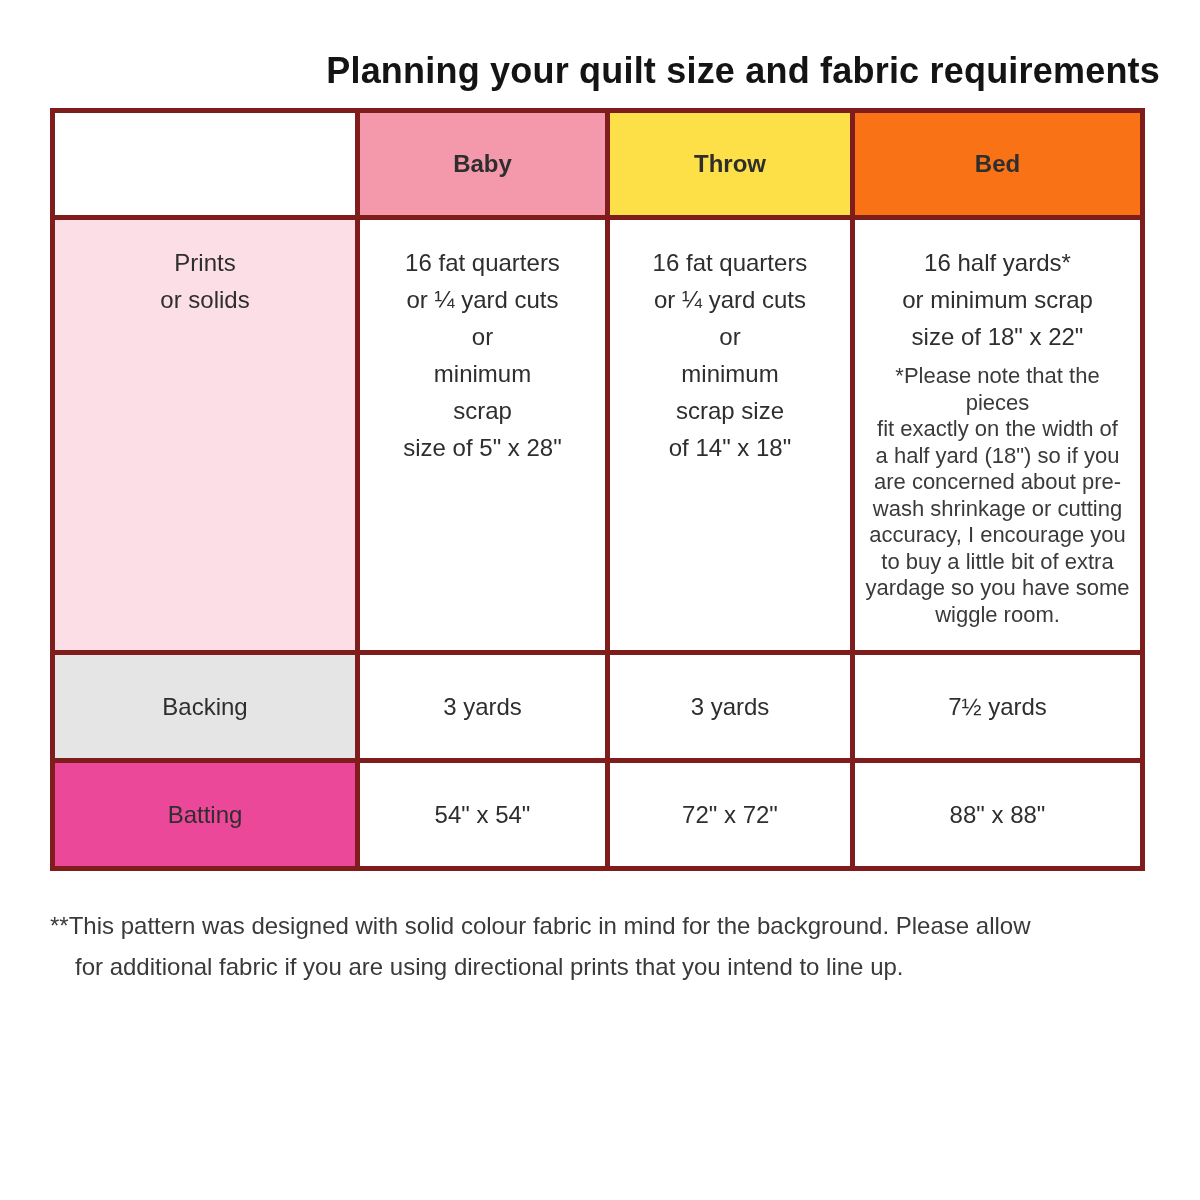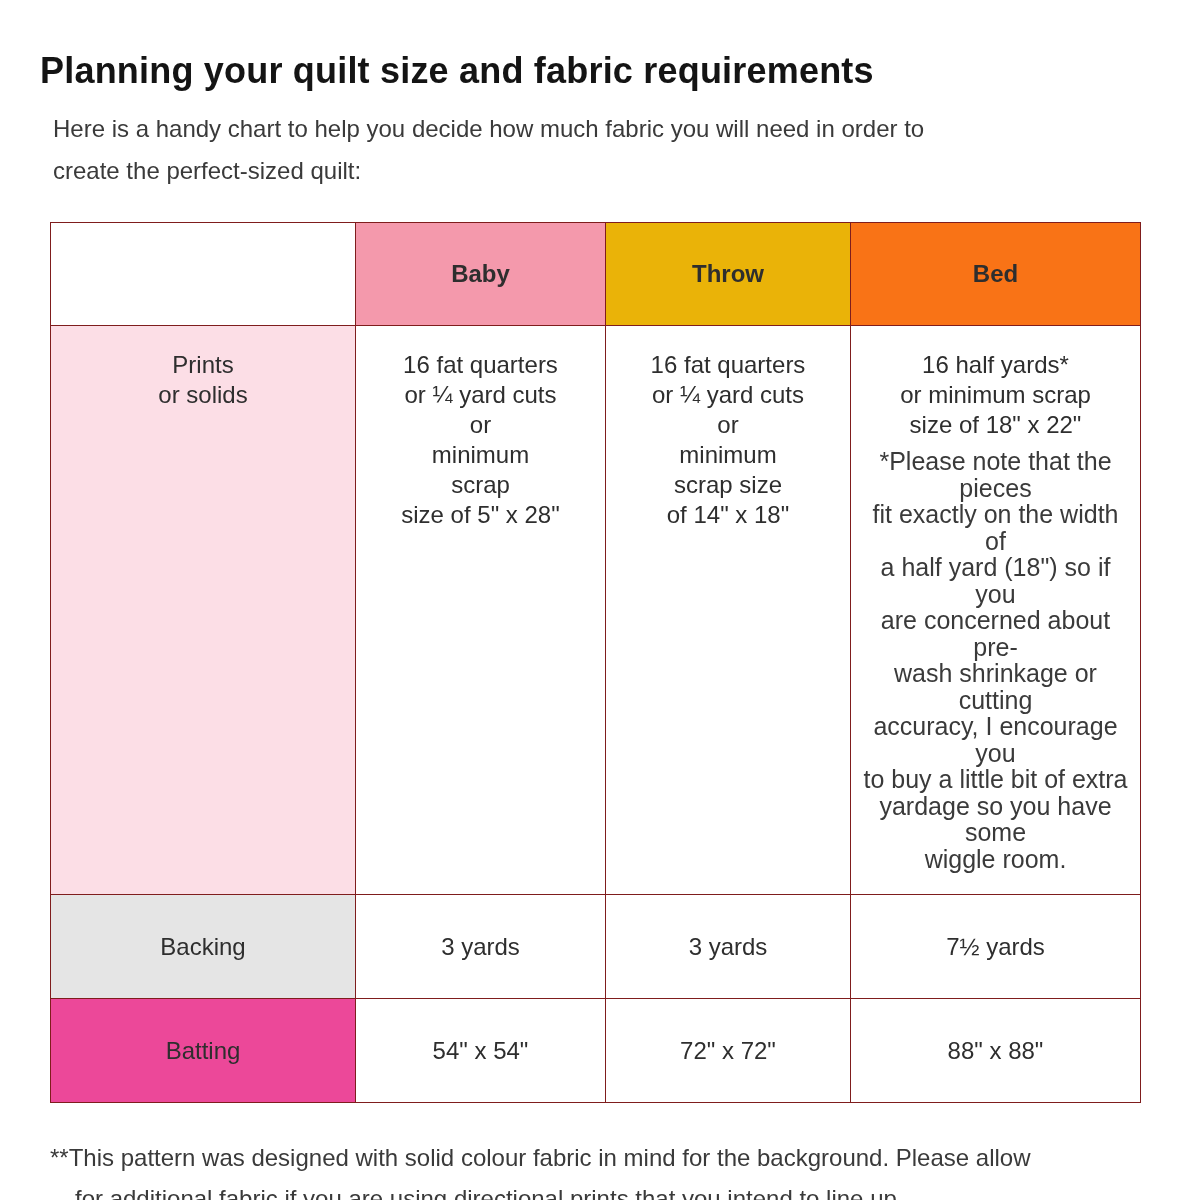--- a/index.html
+++ b/index.html
@@ -13,97 +13,95 @@
     -webkit-font-smoothing: antialiased;
   }
   .page {
     position: relative;
     width: 1200px;
     height: 1200px;
     overflow: hidden;
   }
   .title {
     margin: 50px 40px 16px 40px;
-    text-align: left;
+    text-align: right;
     font-size: 36px;
     font-weight: 800;
     letter-spacing: 0.2px;
     color: #141414;
   }
   .intro {
     margin: 0 60px 30px 53px;
     font-size: 24px;
     line-height: 42px;
     color: #3a3a3a;
     white-space: pre-line;
   }
   table.quilt {
     border-collapse: collapse;
     margin-left: 50px;
     width: 1090px;
     table-layout: fixed;
   }
   table.quilt th, table.quilt td {
-    border: 1px solid #7f1d1d;
+    border: 5px solid #7f1d1d;
     text-align: center;
     font-size: 24px;
     color: #2e2e2e;
     padding: 12px 8px;
   }
   th.colhead {
     height: 78px;
     font-weight: 700;
     color: #1e1e1e;
   }
   th.corner { background: #ffffff; }
   td.rowlabel { }
-  .multiline { white-space: pre-line; line-height: 30px; }
+  .multiline { white-space: pre-line; line-height: 37px; }
   tr.tall-row td {
     vertical-align: top;
     padding-top: 24px;
     padding-bottom: 22px;
   }
   tr.std-row td { height: 79px; vertical-align: middle; }
   .bed-note {
     margin-top: 8px;
-    font-size: 25px;
+    font-size: 22px;
     line-height: 26.5px;
     white-space: pre-line;
     color: #3a3a3a;
   }
   .footnote {
     margin: 34px 60px 0 50px;
     font-size: 24px;
     line-height: 41px;
     color: #3a3a3a;
   }
   .footnote .line2 { display: block; padding-left: 25px; }
 </style>
 </head>
 <body>
 
 <div class="page">
 
   <h1 class="title">Planning your quilt size and fabric requirements</h1>
 
-  <p class="intro">Here is a handy chart to help you decide how much fabric you will need in order to
-create the perfect-sized quilt:</p>
 
   <table class="quilt">
     <colgroup>
       <col style="width:305px">
       <col style="width:250px">
       <col style="width:245px">
       <col style="width:290px">
     </colgroup>
     <thead>
       <tr>
         <th class="corner"></th>
         <th class="colhead" style="background:#F499AC">Baby</th>
-        <th class="colhead" style="background:#eab308">Throw</th>
+        <th class="colhead" style="background:#fde047">Throw</th>
         <th class="colhead" style="background:#f97316">Bed</th>
       </tr>
     </thead>
     <tbody>
       <tr class="tall-row">
         <td class="rowlabel multiline" style="background:#FCDEE6">Prints
 or solids</td>
         <td class="multiline">16 fat quarters
 or ¼ yard cuts
 or

